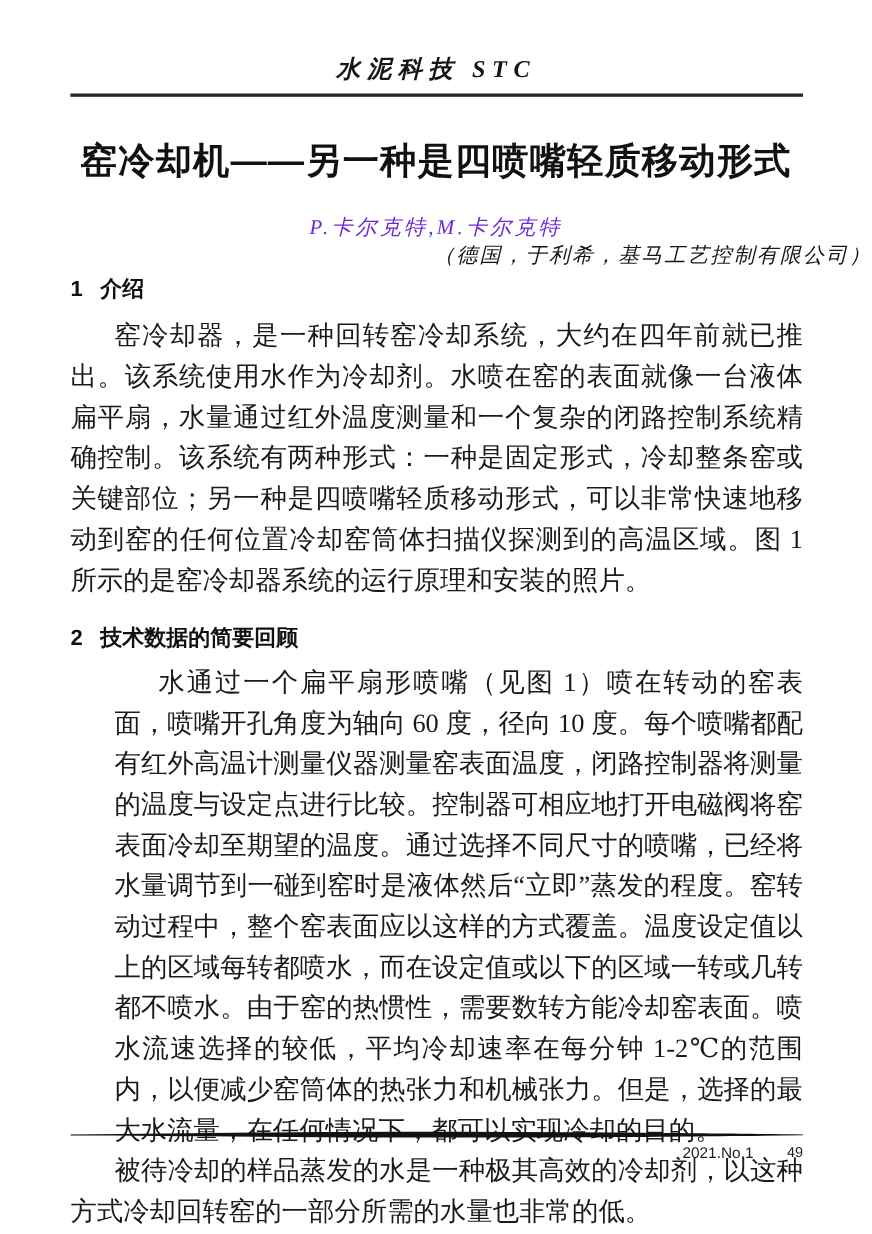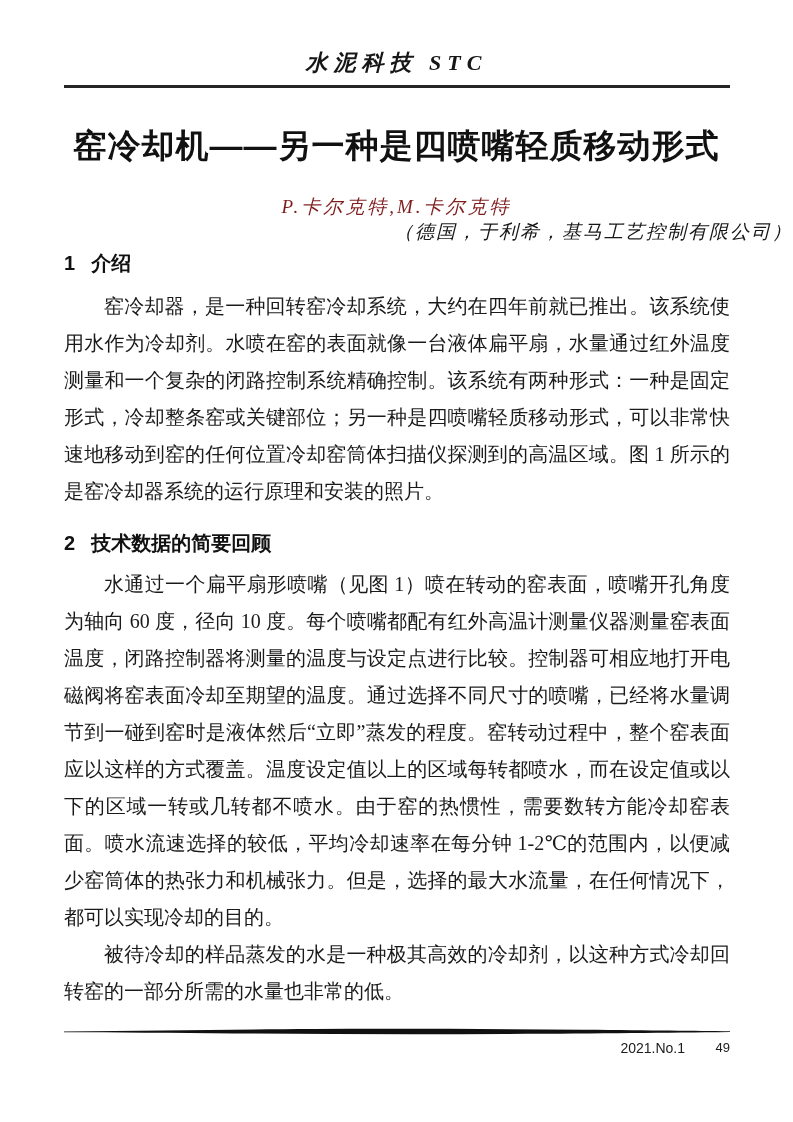--- a/index.html
+++ b/index.html
@@ -53,21 +53,21 @@
   }
   .authors {
     position: absolute;
     top: 194px;
     left: 0;
     right: 0;
     text-align: center;
     font-size: 19px;
     font-style: italic;
     letter-spacing: 3px;
-    color: #7f1d1d;
+    color: #6d28d9;
   }
   .affiliation {
     position: absolute;
     top: 219px;
     left: 0;
     right: 0;
     text-align: right;
     font-size: 19px;
     font-style: italic;
     letter-spacing: 2px;
@@ -90,32 +90,33 @@
   }
   .section-heading .sec-num {
     display: inline-block;
     margin-right: 16px;
   }
   .section-heading.second {
     margin-top: 20px;
   }
   .body-block p {
     margin: 0;
-    font-size: 20px;
+    font-size: 24px;
     line-height: 37px;
     text-align: justify;
     text-justify: inter-ideograph;
     text-indent: 40px;
     color: #1a1a1a;
   }
   .body-block p.first-after-heading {
     margin-top: 12px;
   }
   .body-block p.mid {
     margin-top: 10px;
+    margin-left: 40px;
   }
   
   .footer {
     position: absolute;
     top: 1028px;
     left: 64px;
     width: 666px;
   }
   .footer-rule-svg {
     display: block;

